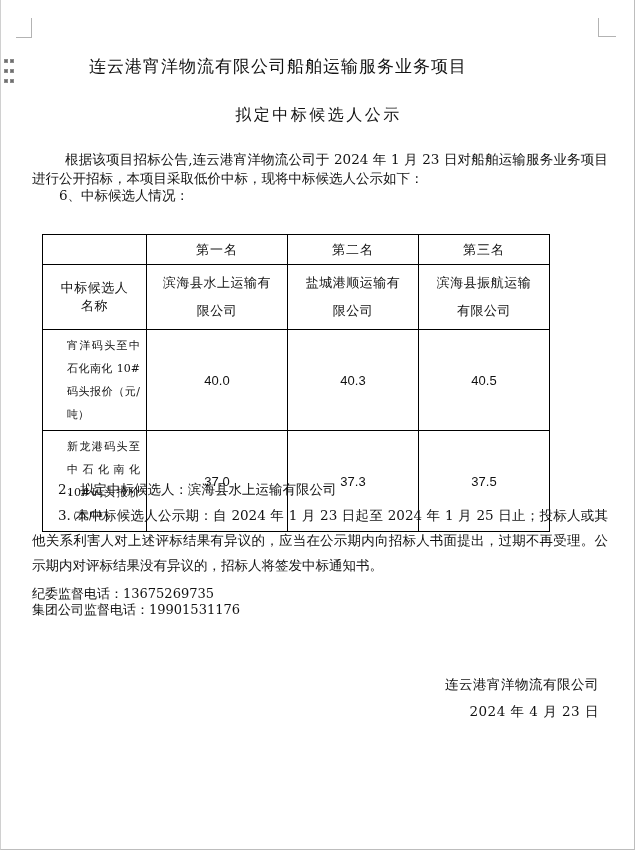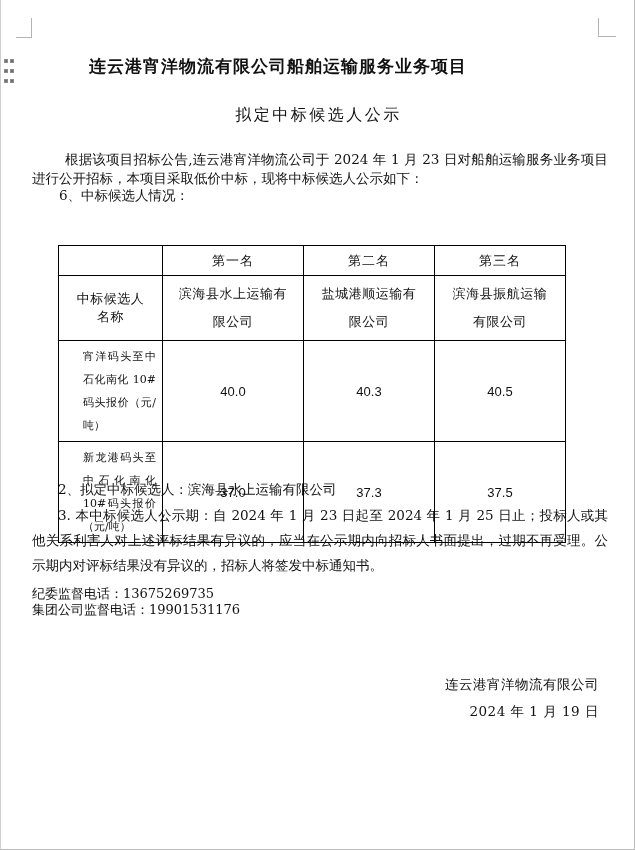--- a/index.html
+++ b/index.html
@@ -30,43 +30,42 @@
   
   .drag-handle {
     position: absolute; left: 3px; top: 59px;
     display: grid; grid-template-columns: 4px 4px; grid-template-rows: 4px 4px 4px;
     column-gap: 2px; row-gap: 6px;
   }
   .drag-handle span { width: 4px; height: 4px; background: #6e6e6e; box-shadow: inset 0 0 0 1px #8d8d8d; }
 
   .doc-title {
     position: absolute; top: 54px; left: 0; width: 554px;
-    text-align: center; font-size: 17px; font-weight: bold; letter-spacing: 1px;
+    text-align: center; font-size: 17px; font-weight: normal; letter-spacing: 1px;
     line-height: 24px; white-space: nowrap;
   }
   .doc-subtitle {
     position: absolute; top: 103px; left: 0; width: 635px;
     text-align: center; font-size: 16px; font-weight: normal; letter-spacing: 2.5px;
     line-height: 24px; white-space: nowrap;
   }
 
   .para1 {
     position: absolute; top: 150px; left: 31px; width: 576px;
     font-size: 13.5px; line-height: 19px; text-align: justify; text-indent: 33px;
   }
   .item1 {
     position: absolute; top: 186px; left: 31px; width: 576px;
     font-size: 13.5px; line-height: 19px; padding-left: 27px;
   }
 
   table.candidates {
-    position: absolute; top: 245px; left: 41px;
+    position: absolute; top: 234px; left: 41px;
     border-collapse: collapse; table-layout: fixed; width: 507px;
     font-size: 13px;
-    margin-left: 16px;
   }
   table.candidates td, table.candidates th {
     border: 1px solid #000; vertical-align: middle; font-weight: normal;
     overflow: hidden;
   }
   tr.r-head   { height: 30px; }
   tr.r-name   { height: 57px; }
   tr.r-price1 { height: 67px; }
   tr.r-price2 { height: 71px; }
   .c-head { text-align: center; letter-spacing: 1px; }
@@ -156,16 +155,16 @@
   <div class="item2">2、拟定中标候选人：滨海县水上运输有限公司</div>
   <div class="item3">3. 本中标候选人公示期：自 2024 年 1 月 23 日起至 2024 年 1 月 25 日止；投标人或其他关系利害人对上述评标结果有异议的，应当在公示期内向招标人书面提出，过期不再受理。公示期内对评标结果没有异议的，招标人将签发中标通知书。</div>
 
   <div class="contacts">
     <div class="line">纪委监督电话：13675269735</div>
     <div class="line">集团公司监督电话：19901531176</div>
   </div>
 
   <div class="signature">
     <div>连云港宵洋物流有限公司</div>
-    <div>2024 年 1 月 19 日</div>
+    <div>2024 年 4 月 23 日</div>
   </div>
 
 </div>
 
 </body></html>

